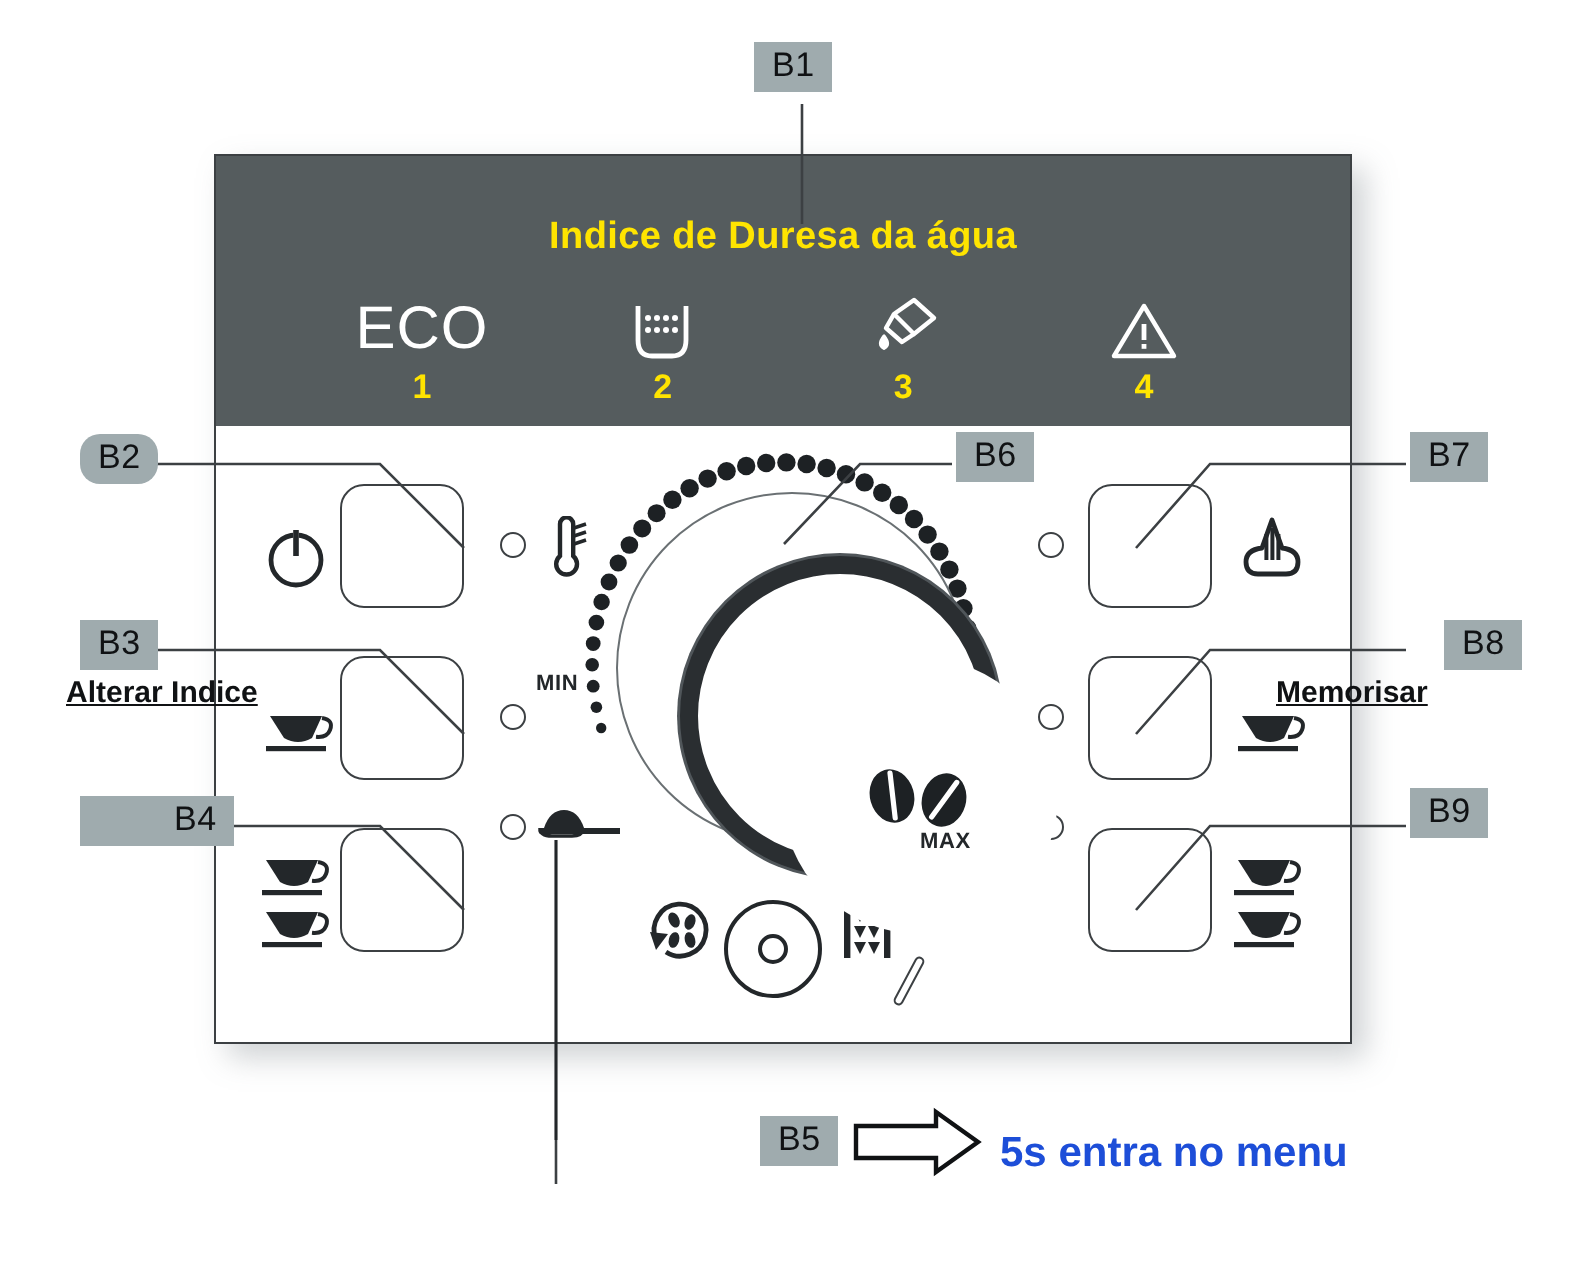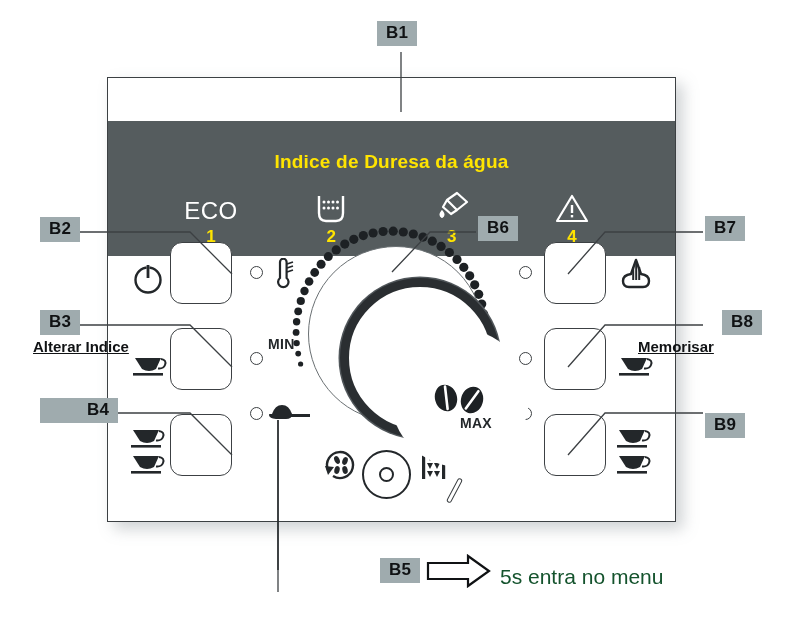--- a/index.html
+++ b/index.html
@@ -30,21 +30,20 @@
     z-index: 5;
   }
 
   #display {
     position: absolute;
     left: 0;
     top: 0;
     right: 0;
     height: 135px;
     background: #555c5e;
-    margin-top: 43px;
   }
 
   #display-title {
     position: absolute;
     top: 30px;
     left: 0;
     right: 0;
     text-align: center;
     color: #ffe400;
     font-size: 19px;
@@ -65,21 +64,21 @@
     text-align: center;
     color: #ffffff;
   }
   .disp-glyph {
     height: 36px;
     display: flex;
     align-items: flex-end;
     justify-content: center;
   }
   .eco-text {
-    font-size: 24px;
+    font-size: 30px;
     font-weight: 400;
     letter-spacing: .5px;
     line-height: 1;
     padding-bottom: 2px;
   }
   .disp-num {
     color: #ffe400;
     font-size: 17px;
     font-weight: bold;
     margin-top: 3px;
@@ -209,69 +208,69 @@
     width: 5px;
     height: 27px;
     border: 1.3px solid #3c4043;
     border-radius: 3px;
     box-sizing: border-box;
     transform: rotate(28deg);
     background: #fff;
   }
   .knob-label {
     position: absolute;
-    font-size: 14px;
+    font-size: 11px;
     font-weight: bold;
     color: #23272a;
     letter-spacing: .3px;
   }
   #lbl-min { left: 160px; top: 258px; }
   #lbl-max { left: 352px; top: 337px; }
 
   
   .tag {
     position: absolute;
     background: #9fabae;
     color: #101214;
     font-size: 17px;
-    font-weight: bold;
+    font-weight: normal;
     padding: 3px 9px 4px 9px;
     line-height: 1.05;
     letter-spacing: .3px;
     z-index: 40;
   }
   #tag-b1 { left: 377px; top: 21px; }
-  #tag-b2 { left: 40px;  top: 217px; }
+  #tag-b2 { left: 40px;  top: 217px; border-radius: 10px; }
   #tag-b3 { left: 40px;  top: 310px; }
   #tag-b4 { left: 40px;  top: 398px; padding-left: 47px; }
   #tag-b5 { left: 380px; top: 558px; }
   #tag-b6 { left: 478px; top: 216px; }
   #tag-b7 { left: 705px; top: 216px; }
   #tag-b8 { left: 722px; top: 310px; }
-  #tag-b9 { left: 705px; top: 413px; }
+  #tag-b9 { left: 705px; top: 394px; }
 
   .side-note {
     position: absolute;
     font-size: 15px;
     font-weight: bold;
     color: #101214;
     z-index: 40;
     text-decoration: underline;
   }
   #note-alterar { left: 33px;  top: 338px; }
   #note-memo    { left: 638px; top: 338px; }
 
   #note-desc {
     position: absolute;
     left: 500px;
     top: 564px;
     width: 270px;
     font-size: 21px;
-    font-weight: normal;
-    color: #14532d;
+    font-weight: bold;
+    color: #1d4ed8;
     line-height: 1.25;
     z-index: 40;
   }
 
   #leaders { position: absolute; left: 0; top: 0; width: 786px; height: 636px; z-index: 30; pointer-events: none; }
 </style>
 </head>
 <body>
 
 <svg id="leaders">

